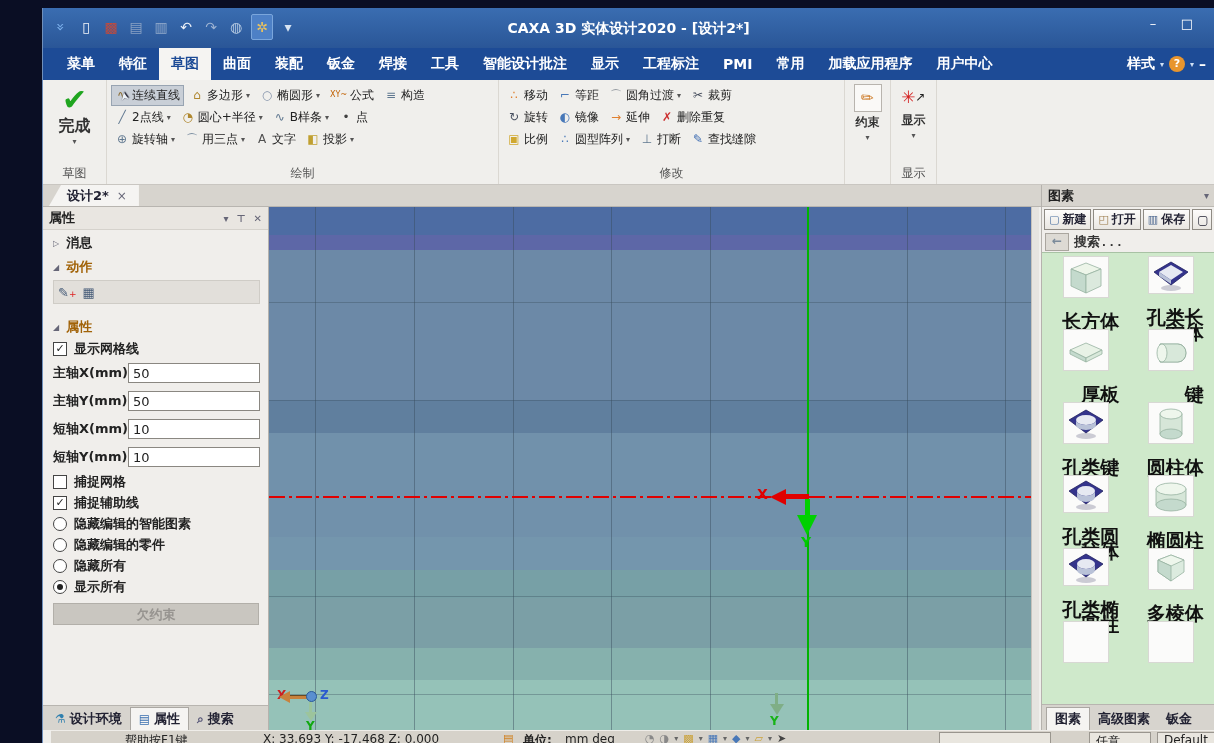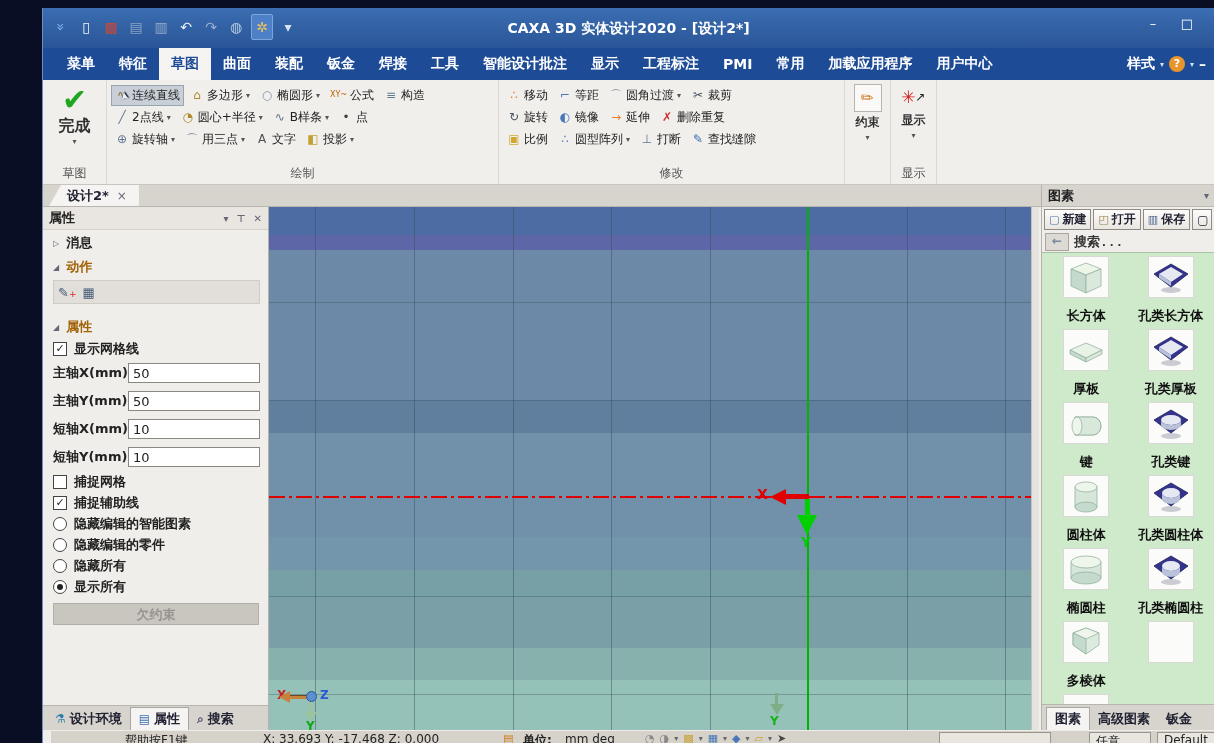--- a/index.html
+++ b/index.html
@@ -141,21 +141,21 @@
   .rp-search{height:20px;display:flex;align-items:center;gap:5px;padding:0 3px;}
   .backbtn{width:22px;height:16px;border:1px solid #aaa69f;background:#dddad4;color:#7a8a9a;
            font-size:12px;line-height:14px;text-align:center;font-weight:bold;}
   .searchlbl{font-size:13px;font-weight:bold;color:#333;font-family:Liberation Mono, monospace;}
   .catalog{flex:1;background:#cfe9cb;border-top:1px solid #a8c2a4;overflow:hidden;position:relative;
            display:grid;grid-template-columns:1fr 1fr;grid-auto-rows:73px;padding:3px 2px 0 2px;}
   .citem{display:flex;flex-direction:column;align-items:center;}
   .tile{width:44px;height:40px;background:#fbfbfa;border:1px solid #d8d8d4;display:flex;
         align-items:center;justify-content:center;}
   .tile svg{width:38px;height:36px;}
-  .clabel{width:66px;text-align:center;font-size:13px;font-weight:bold;color:#111;line-height:15px;margin-top:10px;}
+  .clabel{width:66px;text-align:right;font-size:19px;font-weight:bold;color:#111;line-height:15px;margin-top:16px;}
   .rp-tabs{height:25px;background:#d7d4ce;border-top:1px solid #b8b5b0;display:flex;align-items:flex-end;
            padding-left:4px;}
 
   
   .statusbar{position:absolute;left:8px;top:722px;width:1172px;height:13px;background:#d6d2ca;
              border-top:1px solid #efede9;overflow:hidden;font-size:12px;color:#222;}
   .statusbar>*{position:absolute;top:1px;white-space:nowrap;}
   .sbox{border:1px solid #9a968f;background:#e9e6df;height:16px;padding:0 6px;font-size:12px;box-sizing:border-box;}
   .sicons{display:flex;gap:5px;align-items:center;font-size:11px;}
 </style>
@@ -552,31 +552,20 @@
                 <polygon points="19,11 35,18 19,26 3,18" fill="#e8f2e6" stroke="#97b2a1" stroke-width="0.8"></polygon>
                 <polygon points="3,18 19,26 19,30 3,22" fill="#c4dacd" stroke="#97b2a1" stroke-width="0.8"></polygon>
                 <polygon points="35,18 19,26 19,30 35,22" fill="#d8e8da" stroke="#97b2a1" stroke-width="0.8"></polygon>
               </svg>
             </div>
             <div class="clabel">厚板</div>
           </div>
           <div class="citem">
             <div class="tile">
               <svg viewBox="0 0 38 36">
-                <polygon points="19,5 36,15 19,28 2,15" fill="#34348c" stroke="#1e1e5e" stroke-width="0.8"></polygon>
-                <polygon points="19,8 31,15 19,23 7,15" fill="#e6e9f2"></polygon>
-                <polygon points="7,15 19,23 19,27 7,19" fill="#b9c2d8"></polygon>
-                <ellipse cx="19" cy="31" rx="10" ry="3" fill="rgba(60,60,100,0.25)"></ellipse>
-              </svg>
-            </div>
-            <div class="clabel">孔类厚板</div>
-          </div>
-          <div class="citem">
-            <div class="tile">
-              <svg viewBox="0 0 38 36">
                 <path d="M8,12 h18 a8,9 0 0 1 0,18 h-18 z" fill="#dcead f" stroke="#97b2a1" stroke-width="0.8"></path>
                 <path d="M8,12 h18 a8,9 0 0 1 0,18 h-18 z" fill="#d8e8da" stroke="#97b2a1" stroke-width="0.8"></path>
                 <ellipse cx="10" cy="21" rx="5" ry="9" fill="#eef6ec" stroke="#97b2a1" stroke-width="0.8"></ellipse>
               </svg>
             </div>
             <div class="clabel">键</div>
           </div>
           <div class="citem">
             <div class="tile">
               <svg viewBox="0 0 38 36">

